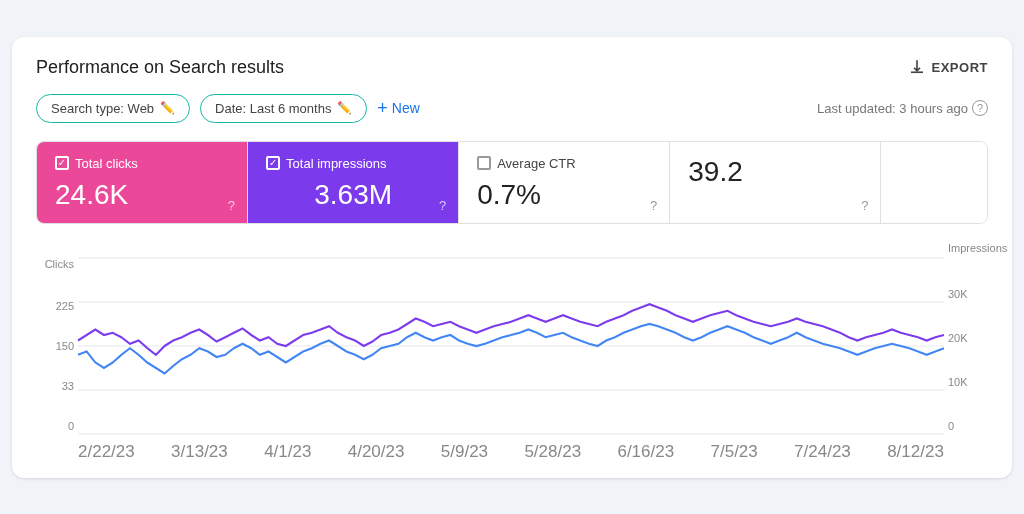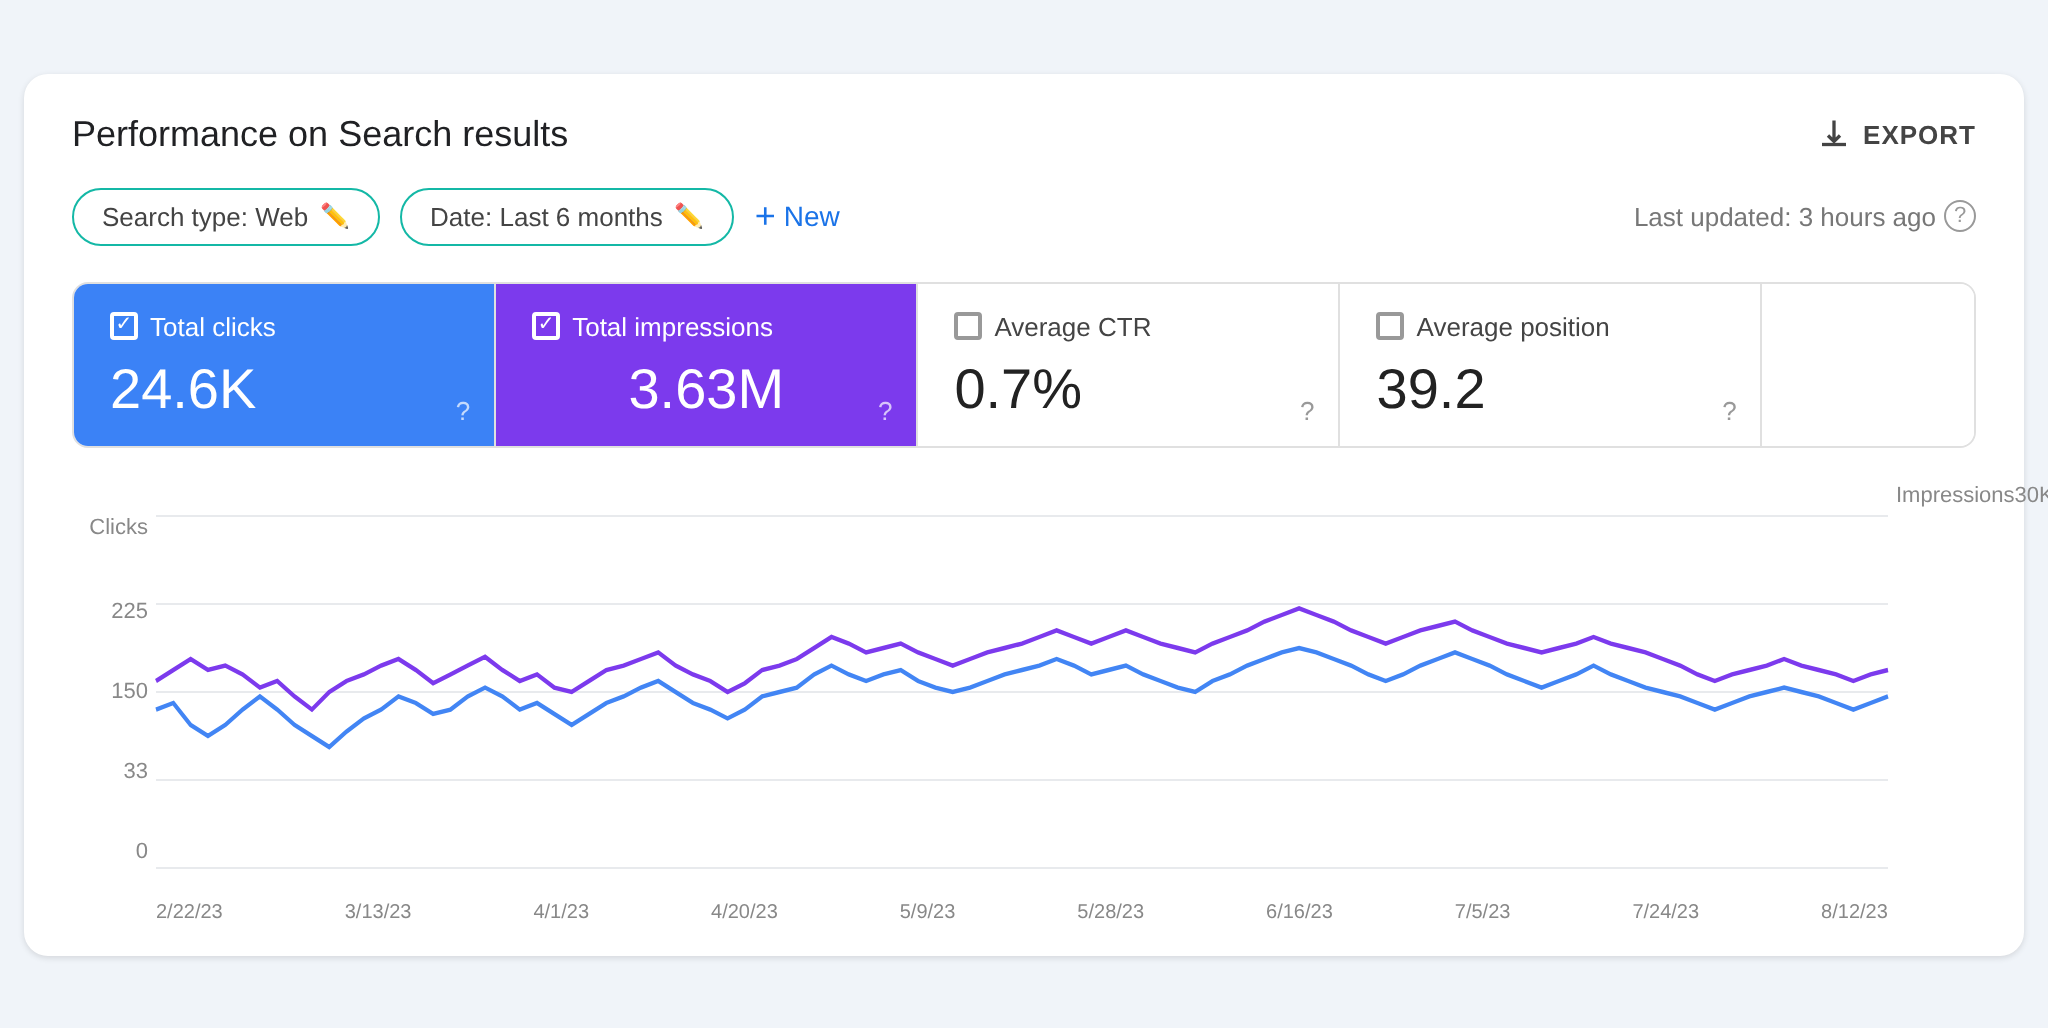--- a/index.html
+++ b/index.html
@@ -95,21 +95,21 @@
       margin-bottom: 18px;
     }
     .metric-card {
       flex: 1;
       padding: 14px 18px 12px;
       border-right: 1px solid #e0e0e0;
       position: relative;
     }
     .metric-card:last-child { border-right: none; }
     .metric-card.clicks-card {
-      background: #3b82f6;
+      background: #ec4899;
     }
     .metric-card.impressions-card {
       background: #7c3aed;
       text-align: center;
     }
     .metric-card.ctr-card,
     .metric-card.position-card {
       background: #fff;
     }
     .metric-header {
@@ -172,21 +172,21 @@
       justify-content: space-between;
       align-items: flex-end;
     }
     .chart-y-right {
       position: absolute;
       right: 0;
       top: 0;
       bottom: 30px;
       width: 40px;
       display: flex;
-      flex-direction: row;
+      flex-direction: column;
       justify-content: space-between;
       align-items: flex-start;
     }
     .y-label {
       font-size: 11px;
       color: #888;
     }
     .y-axis-title {
       font-size: 11px;
       color: #888;
@@ -206,21 +206,21 @@
     }
     .x-labels {
       position: absolute;
       left: 42px;
       right: 44px;
       bottom: 0;
       display: flex;
       justify-content: space-between;
     }
     .x-label {
-      font-size: 10px;
+      font-size: 17px;
       color: #888;
     }
   </style>
 </head>
 <body>
 
 <div class="card">
 
   <div class="top-bar">
     <h1 class="title">Performance on Search results</h1>
@@ -271,24 +271,20 @@
     </div>
     <div class="metric-card ctr-card">
       <div class="metric-header">
         <div class="metric-checkbox unchecked" style="border-color:#999;"></div>
         <span class="metric-label dark">Average CTR</span>
       </div>
       <div class="metric-value dark">0.7%</div>
       <span class="metric-help dark-help">?</span>
     </div>
     <div class="metric-card position-card">
-      <div class="metric-header">
-        <div class="metric-checkbox unchecked" style="border-color:#999;"></div>
-        <span class="metric-label dark">Average position</span>
-      </div>
       <div class="metric-value dark">39.2</div>
       <span class="metric-help dark-help">?</span>
     </div>
 
     <div class="metric-card" style="background:#fff;flex:0.4;"></div>
   </div>
 
   <div class="chart-area">
 
     <div class="chart-y-left">

